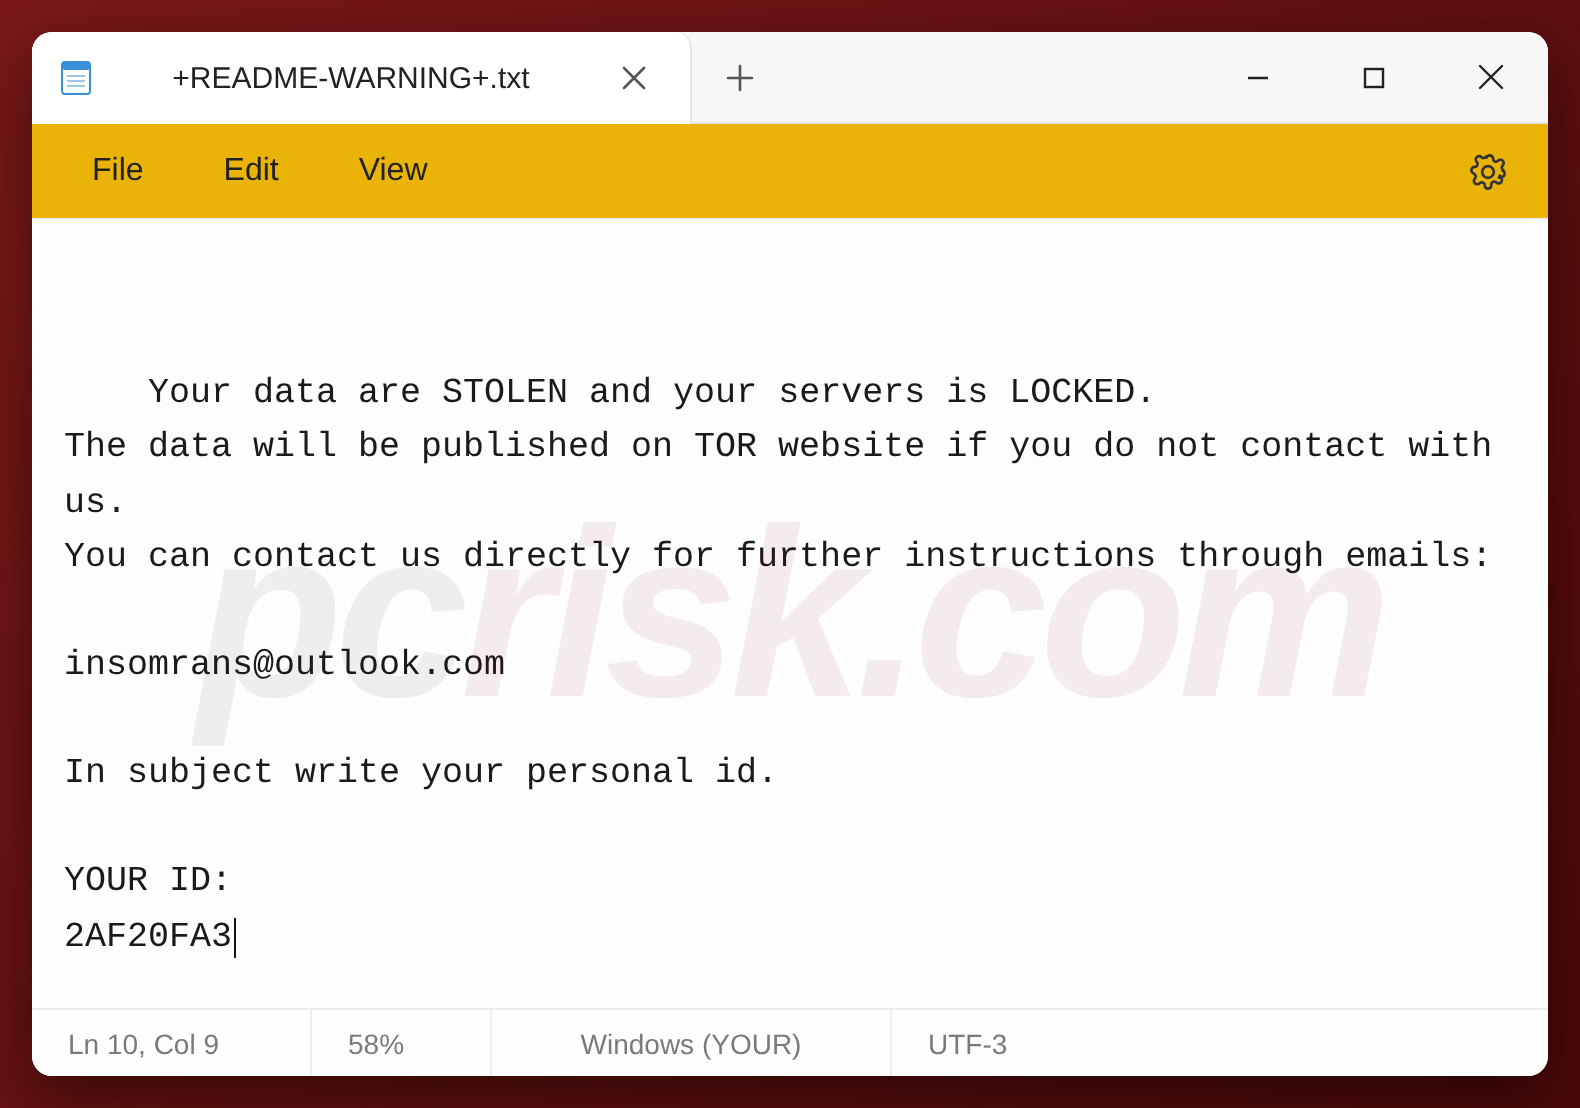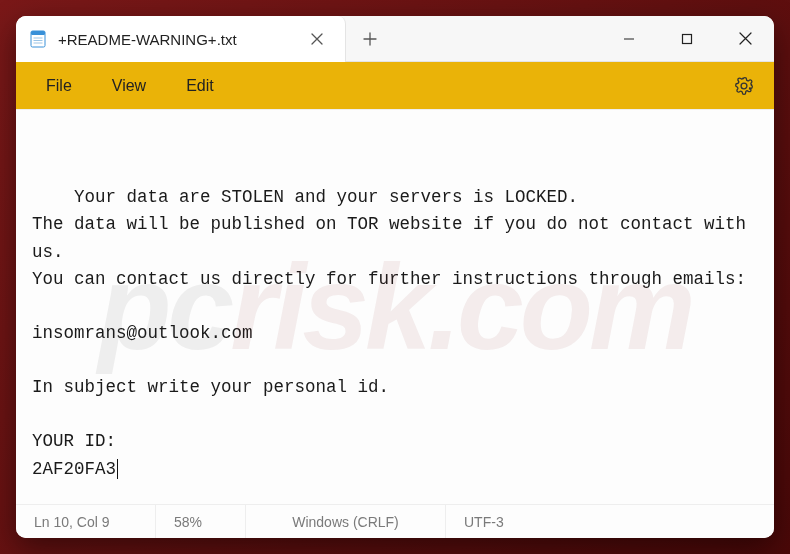--- a/index.html
+++ b/index.html
@@ -43,20 +43,21 @@
     position: relative;
   }
   .tab .icon-wrap {
     width: 20px; height: 20px; display:flex; align-items:center; justify-content:center;
   }
   .tab-title {
     font-size: 15px;
     color: #222;
     flex: 1;
     white-space: nowrap;
+    text-align: center;
   }
   .tab-close {
     width: 28px; height: 28px; display:flex; align-items:center; justify-content:center;
     border-radius:4px; cursor:pointer; color:#555;
   }
   .newtab {
     width: 48px; display:flex; align-items:center; justify-content:center; color:#555; cursor:pointer;
   }
   .spacer { flex:1; }
   .win-controls { display:flex; align-items:center; }
@@ -188,22 +189,22 @@
       <div class="win-btn close">
         <svg width="13" height="13" viewBox="0 0 13 13">
           <path d="M1 1 L12 12 M12 1 L1 12" stroke="currentColor" stroke-width="1.2" stroke-linecap="round"></path>
         </svg>
       </div>
     </div>
   </div>
 
   <div class="menubar">
     <div class="menu-item">File</div>
+    <div class="menu-item">Edit</div>
     <div class="menu-item">View</div>
-    <div class="menu-item">Edit</div>
     <div class="menu-spacer"></div>
     <div class="gear">
       <svg width="20" height="20" viewBox="0 0 24 24">
         <path fill="none" stroke="currentColor" stroke-width="1.6" d="M12 8.5a3.5 3.5 0 100 7 3.5 3.5 0 000-7z"></path>
         <path fill="none" stroke="currentColor" stroke-width="1.6" stroke-linecap="round" d="M19.4 13.5a1.7 1.7 0 00.34 1.87l.06.06a2 2 0 11-2.83 2.83l-.06-.06a1.7 1.7 0 00-1.87-.34 1.7 1.7 0 00-1.03 1.56V20a2 2 0 11-4 0v-.09a1.7 1.7 0 00-1.11-1.56 1.7 1.7 0 00-1.87.34l-.06.06a2 2 0 11-2.83-2.83l.06-.06a1.7 1.7 0 00.34-1.87 1.7 1.7 0 00-1.56-1.03H4a2 2 0 110-4h.09a1.7 1.7 0 001.56-1.11 1.7 1.7 0 00-.34-1.87l-.06-.06a2 2 0 112.83-2.83l.06.06a1.7 1.7 0 001.87.34H10a1.7 1.7 0 001.03-1.56V4a2 2 0 114 0v.09a1.7 1.7 0 001.03 1.56 1.7 1.7 0 001.87-.34l.06-.06a2 2 0 112.83 2.83l-.06.06a1.7 1.7 0 00-.34 1.87V10a1.7 1.7 0 001.56 1.03H20a2 2 0 110 4h-.09a1.7 1.7 0 00-1.56 1.03z"></path>
       </svg>
     </div>
   </div>
 
   <div class="content">
@@ -219,17 +220,17 @@
 
 In subject write your personal id.
 
 YOUR ID:
 2AF20FA3</span><span class="caret"></span>
   </div>
 
   <div class="statusbar">
     <div class="status-cell sc-pos">Ln 10, Col 9</div>
     <div class="status-cell sc-zoom">58%</div>
-    <div class="status-cell sc-eol">Windows (CRLF)</div>
+    <div class="status-cell sc-eol">Windows (YOUR)</div>
     <div class="status-cell sc-enc">UTF-3</div>
   </div>
 
 </div>
 
 </body></html>

